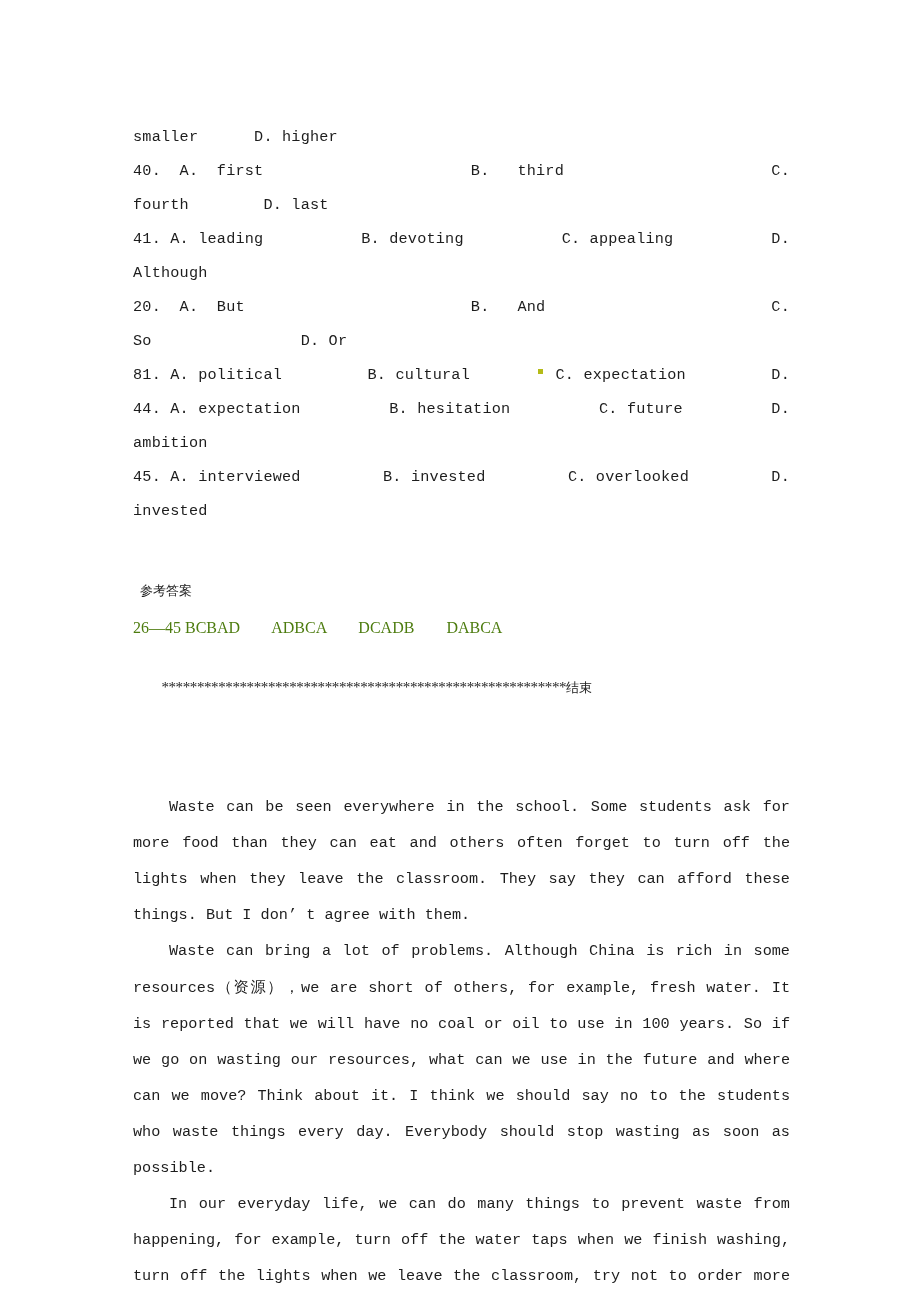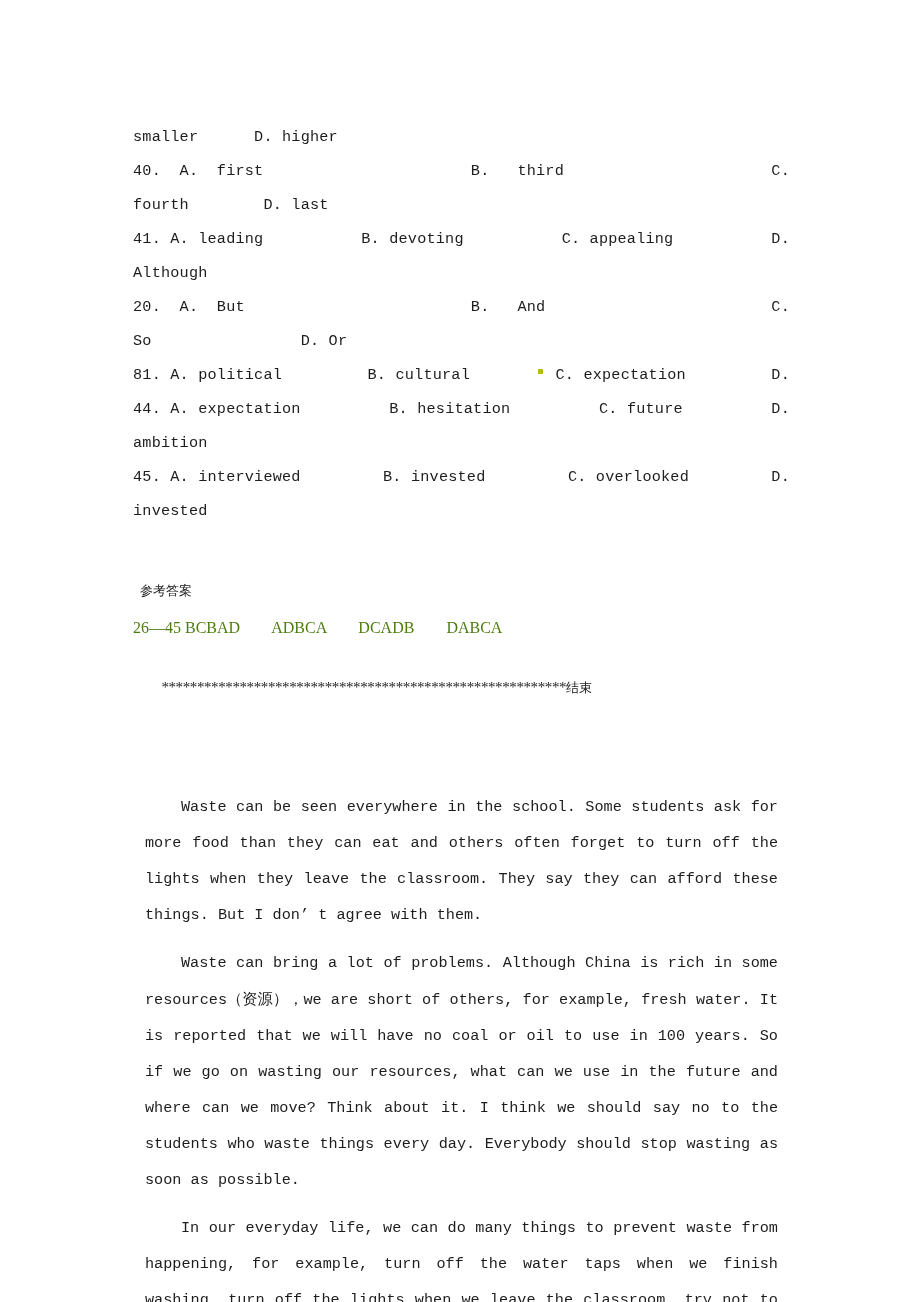--- a/index.html
+++ b/index.html
@@ -98,21 +98,21 @@
   
   .essay {
     margin-top: 62px;
     font-size: 15.2px;
     line-height: 36px;
     text-align: justify;
     text-justify: inter-word;
     color: #1d1d1d;
   }
   .essay p {
-    margin: 12px;
+    margin: 0;
     text-indent: 36px;
     text-align: justify;
     text-align-last: left;
   }
   .essay p .cjk {
     font-family: "DejaVu Sans", "Liberation Sans", sans-serif;
   }
 
   
   .artifact-dot {

